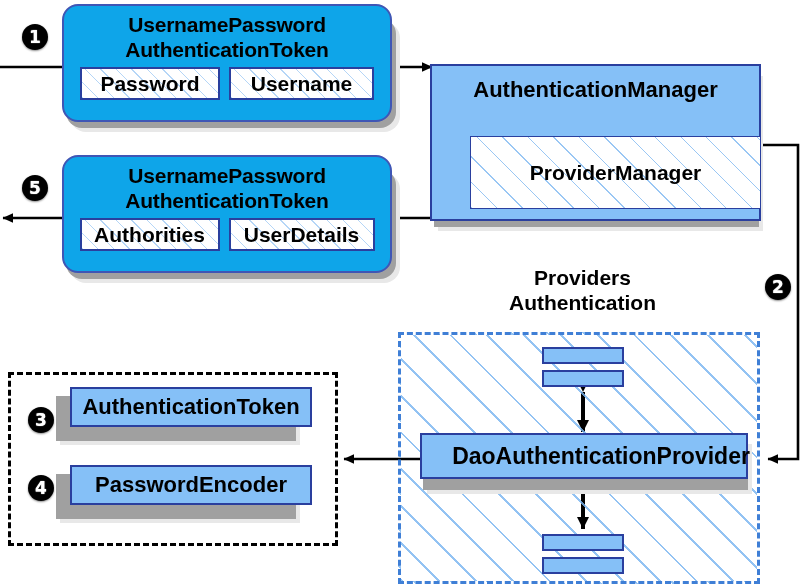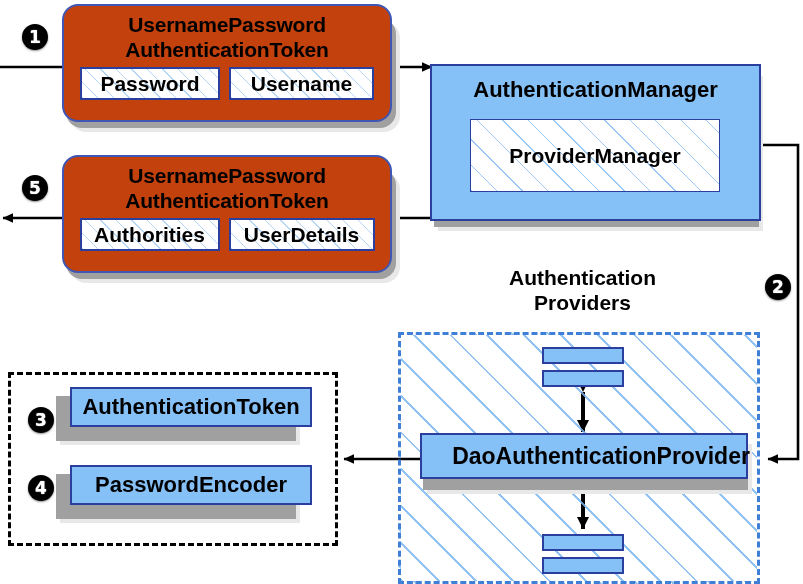--- a/index.html
+++ b/index.html
@@ -35,21 +35,21 @@
     background:#e8e8e8;
   }
   .shadow-inner{
     position:absolute;
     background:#a0a0a0;
   }
 
   
   .token-card{
     position:absolute;
-    background:#c2410c;
+    background:#0ea5e9;
     border:2px solid #3f56b5;
     border-radius:16px;
     box-sizing:border-box;
     display:flex;
     flex-direction:column;
     align-items:center;
     padding-top:6px;
   }
   .token-title{
     color:#000;
@@ -206,28 +206,28 @@
     </div>
   </div>
 
   <div class="badge abs" style="left:22px;top:175px;">5</div>
 
   <div class="shadow-outer abs" style="left:438px;top:76px;width:325px;height:155px;"></div>
   <div class="shadow-inner abs" style="left:434px;top:72px;width:325px;height:155px;"></div>
 
   <div class="manager-box" style="left:430px;top:64px;width:331px;height:157px;">
     <div class="manager-title">AuthenticationManager</div>
-    <div class="hatch-box" style="left:38px;top:53px;width:250px;height:73px;">ProviderManager</div>
+    <div class="hatch-box" style="left:38px;top:70px;width:291px;height:73px;">ProviderManager</div>
   </div>
 
   <div class="badge abs" style="left:765px;top:274px;">2</div>
 
   <div class="group-label" style="left:470px;top:265px;width:225px;">
+    <div>Providers</div>
     <div>Authentication</div>
-    <div>Providers</div>
   </div>
 
   <div class="dashed-blue" style="left:398px;top:332px;width:362px;height:252px;"></div>
 
   <div class="rect-box" style="left:542px;top:347px;width:82px;height:17px;"></div>
   <div class="rect-box" style="left:542px;top:370px;width:82px;height:17px;"></div>
 
   <div class="shadow-outer abs" style="left:427px;top:444px;width:325px;height:50px;"></div>
   <div class="shadow-inner abs" style="left:423px;top:440px;width:325px;height:50px;"></div>
   <div class="rect-box" style="left:420px;top:433px;width:328px;height:46px;font-size:23px;padding-left:34px;">DaoAuthenticationProvider</div>

